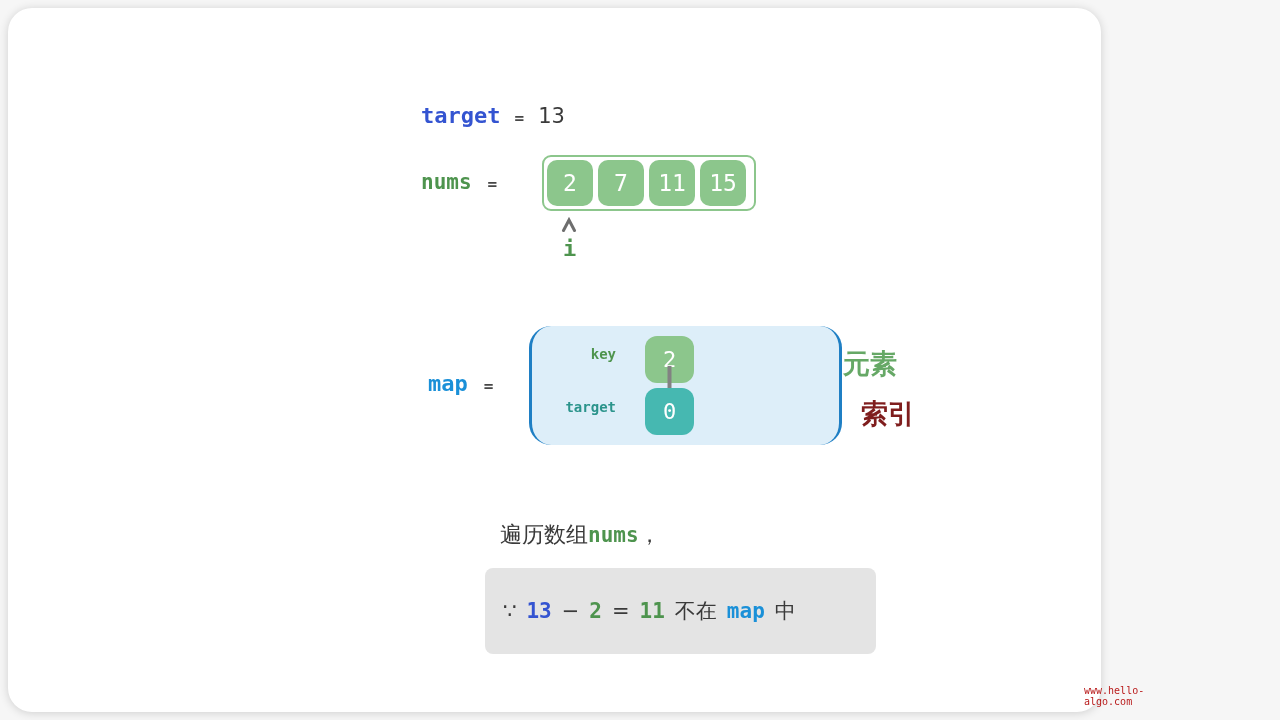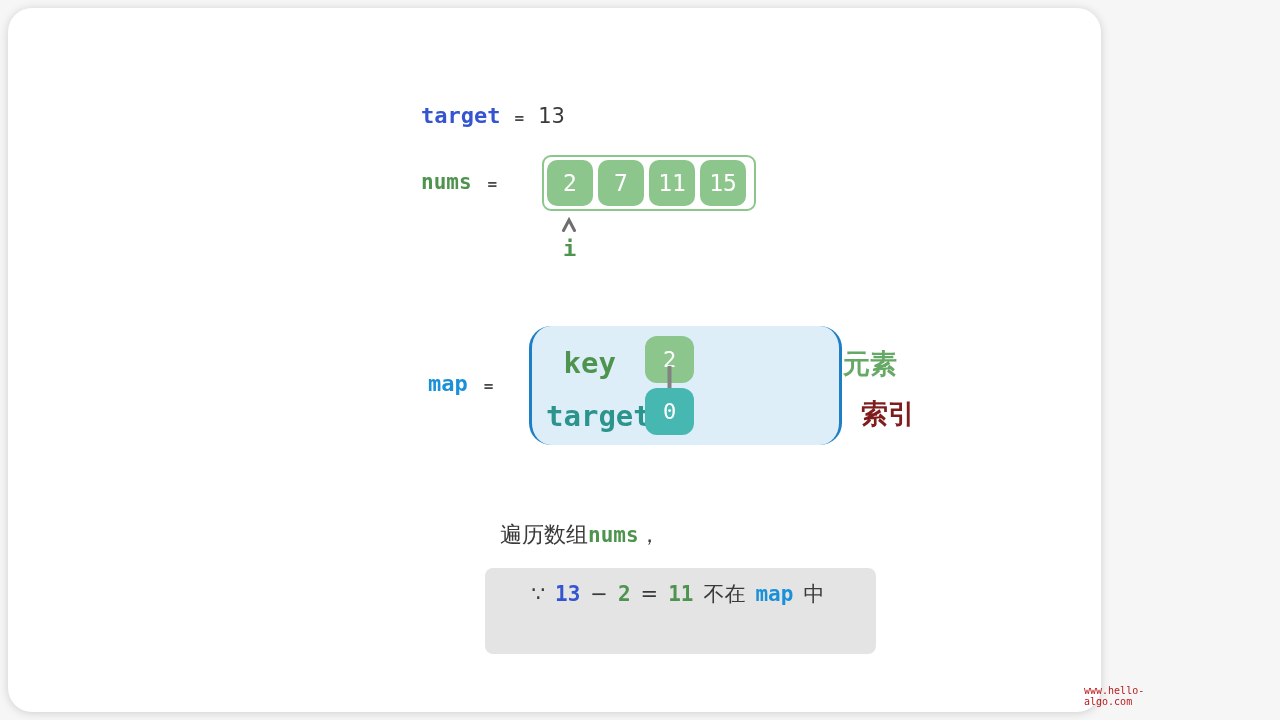--- a/index.html
+++ b/index.html
@@ -48,21 +48,21 @@
   
   .map-label-row { left: 420px; top: 363px; display: flex; align-items: baseline; gap: 16px; }
   .map-label-row .lbl { font-size: 22px; }
   .map-box {
     left: 521px; top: 318px; width: 313px; height: 119px;
     background: var(--map-bg, #ddeef9);
     border-left: 3px solid var(--map-border, #1f7fc4);
     border-right: 3px solid var(--map-border, #1f7fc4);
     border-radius: 22px;
   }
-  .kv-label { position: absolute; left: 14px; width: 70px; text-align: right; font-size: 29px; }
+  .kv-label { position: absolute; left: 14px; width: 70px; text-align: right; font-size: 14px; }
   .key-label { top: 20px; }
   .value-label { top: 73px; }
   .kv-cell {
     position: absolute; left: 113px; width: 49px; height: 47px; border-radius: 12px;
     color: #fff; font-family: "DejaVu Sans Mono", monospace; font-size: 22px;
     display: flex; align-items: center; justify-content: center;
   }
   .key-cell { top: 10px; background: var(--green-box, #8cc68c); }
   .value-cell { top: 62px; background: var(--teal-box, #46b8b1); }
   .kv-arrow { position: absolute; left: 128px; top: 38px; width: 19px; height: 66px; }
@@ -70,21 +70,21 @@
   .side-label { font-size: 27px; font-weight: bold; }
   .side-label-top { left: 835px; top: 338px; }
   .side-label-bottom { left: 853px; top: 388px; }
 
   
   .caption { left: 492px; top: 512px; display: flex; align-items: baseline; font-size: 22px; }
   .caption .code { font-size: 21px; }
   .note-box {
     left: 477px; top: 560px; width: 391px; height: 86px;
     background: var(--note-bg, #e4e4e4); border-radius: 8px;
-    padding: 10px 18px; display: flex; justify-content: space-around;
+    padding: 10px 18px; display: flex; flex-direction: column; justify-content: space-around;
   }
   .note-line { line-height: 32px; font-size: 21px; white-space: nowrap; }
   .seg { margin: 0 5px; color: var(--dark, #3a3a3a); }
   .seg:first-child { margin-left: 0; }
   .seg.blue, .seg.green, .seg.azure { font-family: "DejaVu Sans Mono", monospace; font-weight: bold; }
   .seg.blue { color: var(--royal-blue, #3454d1); }
   .seg.green { color: var(--green-text, #4e944e); }
   .seg.azure { color: var(--azure, #1a90d8); }
   .seg.dark { font-weight: 500; }
 

